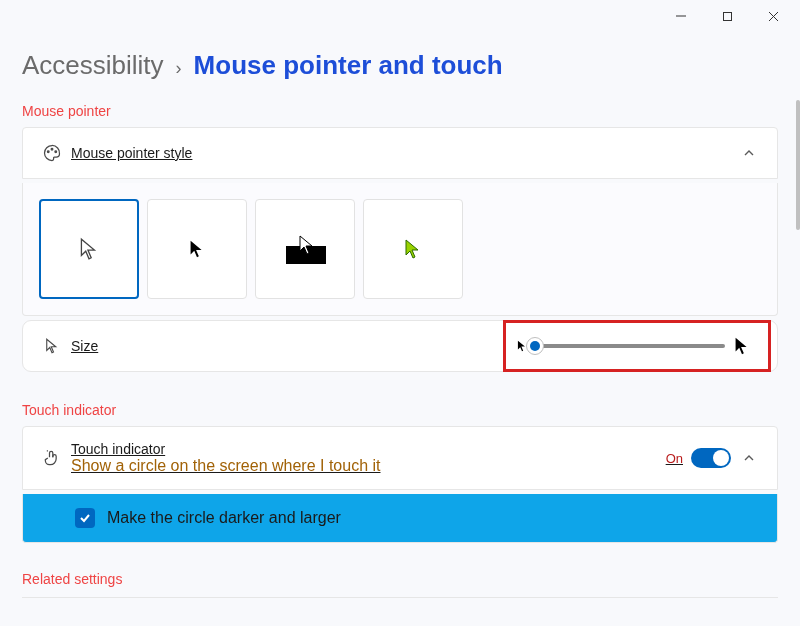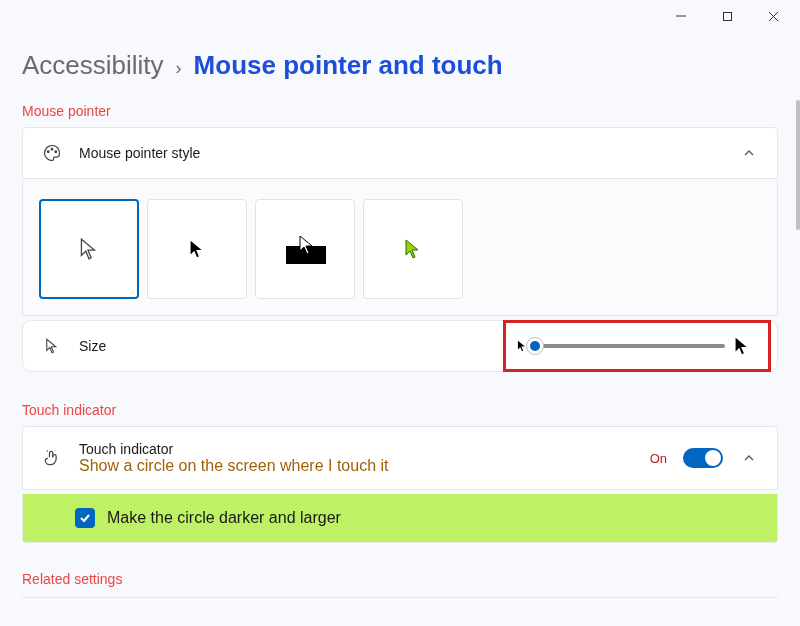--- a/index.html
+++ b/index.html
@@ -56,21 +56,22 @@
   .card {
     background: #fff;
     border: 1px solid #e6e6e6;
     border-radius: 9px;
     margin-bottom: 4px;
   }
   .card-row {
     display: flex;
     align-items: center;
     padding: 14px 18px;
-    gap: 16px;
+    gap: 8px;
+    text-decoration: underline;
   }
   .card-row .icon-slot {
     width: 22px; height: 22px;
     display: flex; align-items: center; justify-content: center;
     color: #4a4a4a;
   }
   .card-row .row-title {
     font-size: 14px;
     color: #1a1a1a;
   }
@@ -158,21 +159,21 @@
     position: absolute;
     right: 2px; top: 2px;
     width: 16px; height: 16px;
     background: #fff;
     border-radius: 50%;
   }
   .toggle-label {
     font-size: 13px; color: #b91c1c;
   }
   .sub-card {
-    background: #bef264;
+    background: #0ea5e9;
     border: 1px solid #e6e6e6;
     border-top: none;
     border-radius: 0 0 4px 4px;
     padding: 14px 18px 14px 52px;
     display: flex;
     align-items: center;
     gap: 12px;
   }
   .checkbox {
     width: 20px; height: 20px;

